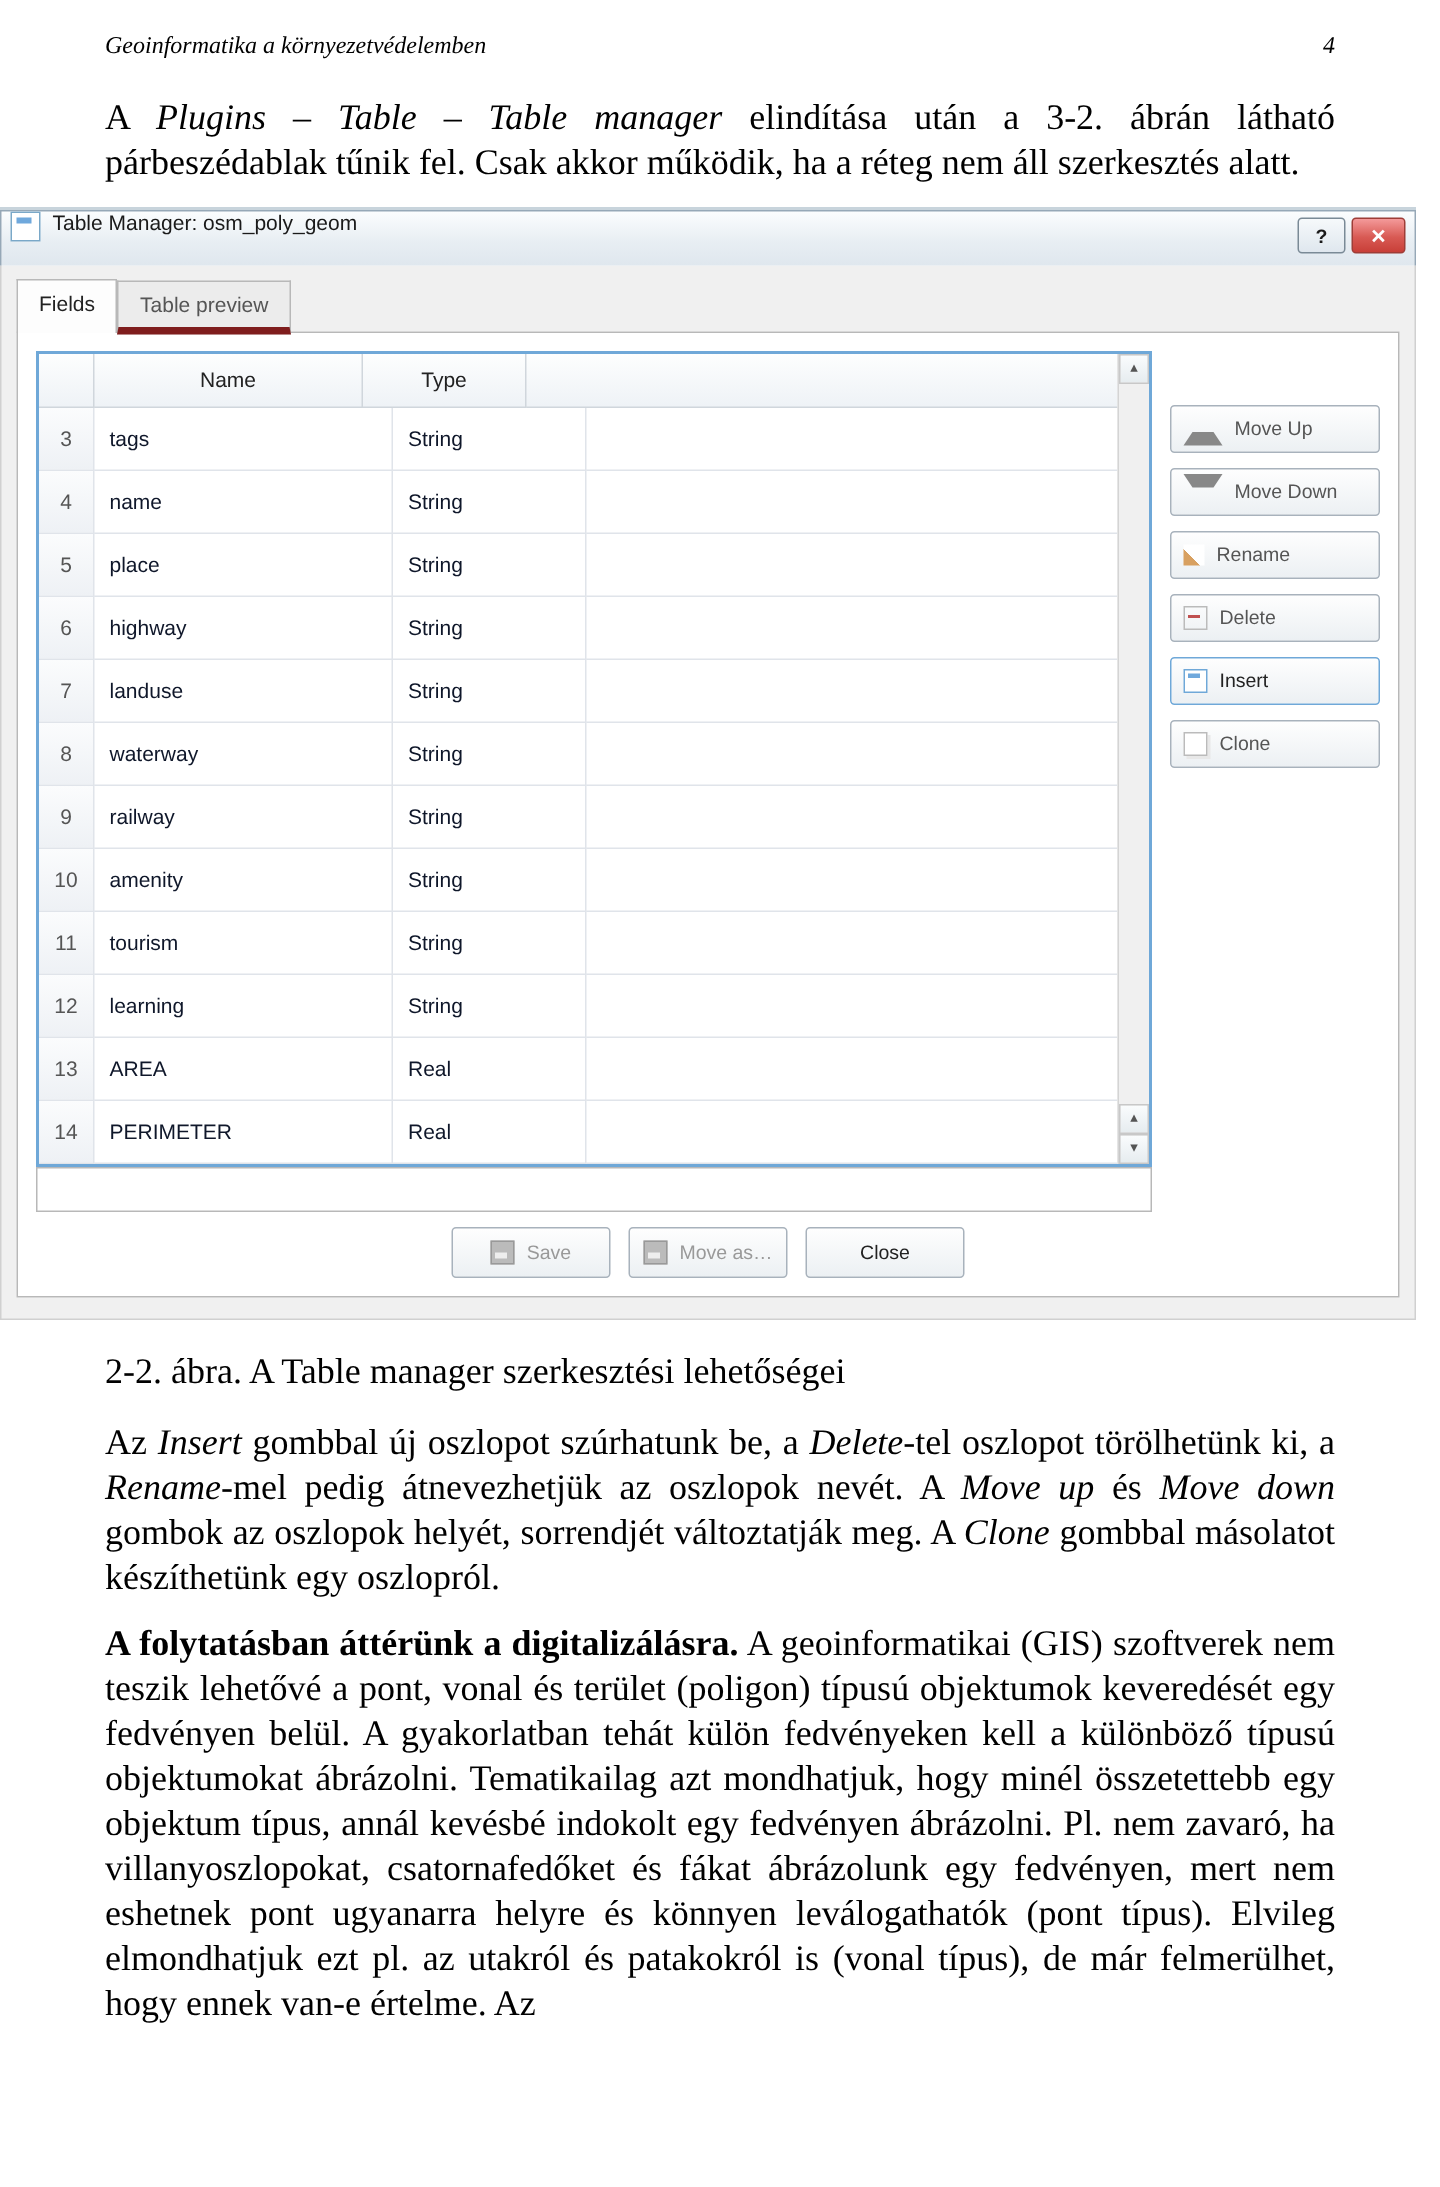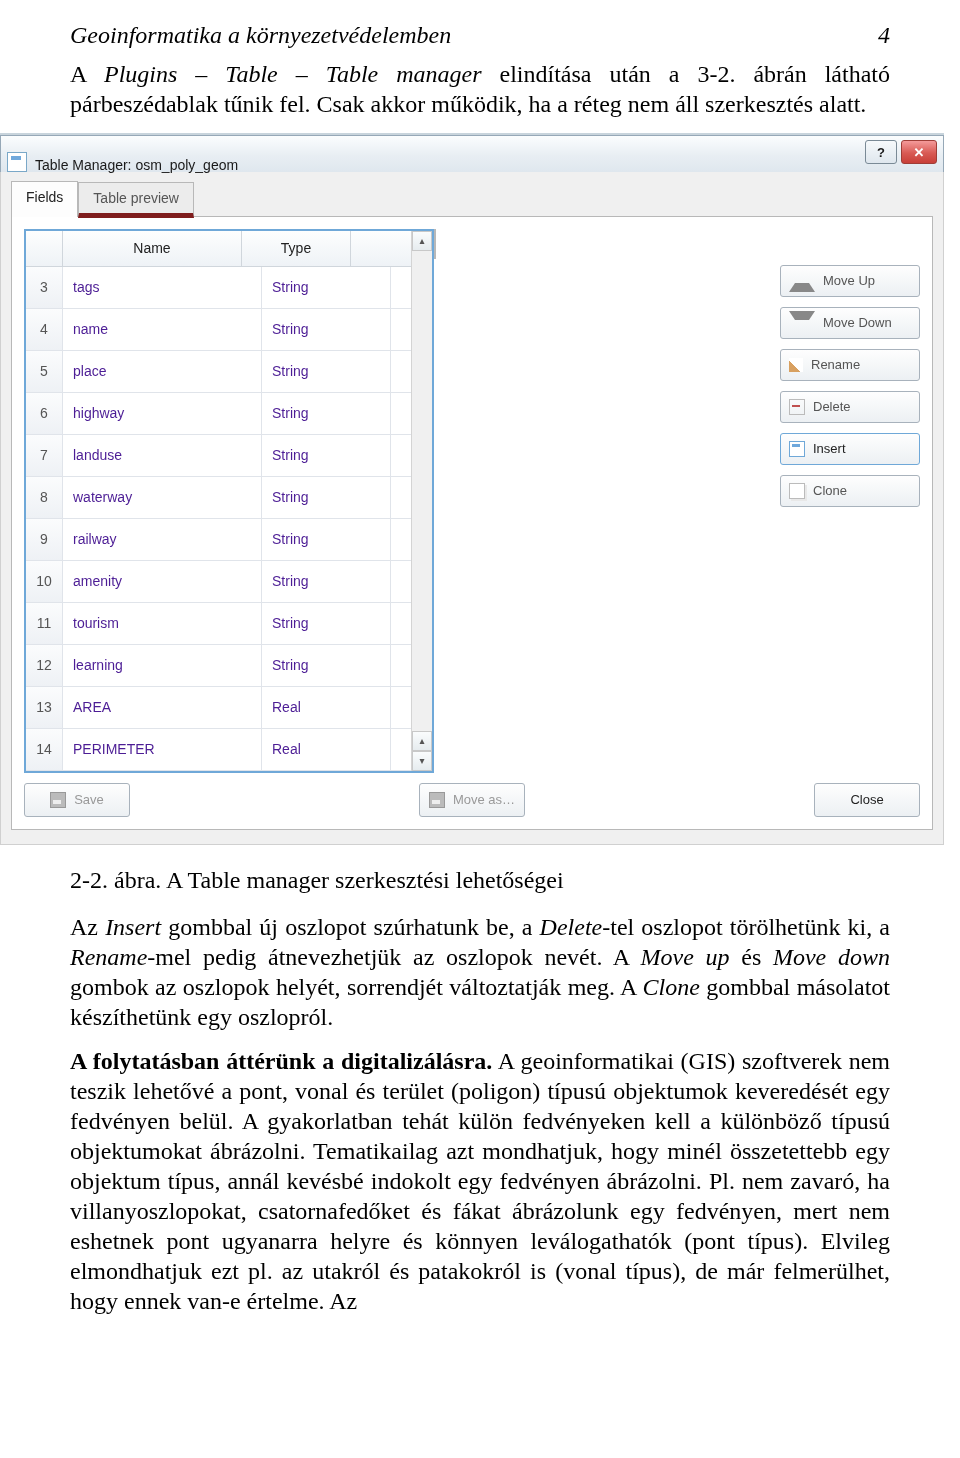--- a/index.html
+++ b/index.html
@@ -1,66 +1,66 @@
 <!DOCTYPE html>
 <html><head>
 <meta charset="utf-8">
 <style>
   body{margin:0;padding:0;background:#fff;font-family:"Times New Roman",serif;color:#000;width:960px}
   .page{padding:22px 70px 0 70px}
-  .hdr{display:flex;justify-content:space-between;font-style:italic;font-size:24px;margin-bottom:10px}
+  .hdr{display:flex;justify-content:space-between;font-style:italic;font-size:16px;margin-bottom:24px}
   .para{font-size:24px;line-height:1.25;text-align:justify;margin:0 0 14px 0}
   .it{font-style:italic}
   .bold{font-weight:bold}
   .fig{margin:12px -54px 8px -70px;border-top:2px solid #c8d4dc}
-  .titlebar{display:flex;align-items:flex-end;height:36px;background:linear-gradient(#fbfdfe,#e8eef3 55%,#dfe7ee);border:1px solid #96a8b7;border-bottom:none;padding:0 6px;font:14px/1 "Segoe UI",Tahoma,sans-serif;color:#1a1a1a;position:relative}
+  .titlebar{display:flex;align-items:flex-start;height:36px;background:linear-gradient(#fbfdfe,#e8eef3 55%,#dfe7ee);border:1px solid #96a8b7;border-bottom:none;padding:0 6px;font:14px/1 "Segoe UI",Tahoma,sans-serif;color:#1a1a1a;position:relative}
   .titlebar .ico{width:18px;height:18px;margin-right:8px;background:#fff;border:1px solid #7aa8c8;position:relative}
   .titlebar .ico::after{content:"";position:absolute;left:3px;top:3px;width:10px;height:4px;background:#6FA8DC}
   .titlebar .winbtns{position:absolute;right:6px;top:4px;display:flex;gap:4px}
   .winbtn{width:34px;height:22px;border:1px solid #7a8a96;border-radius:3px;background:linear-gradient(#f6f9fb,#dfe7ee);display:flex;align-items:center;justify-content:center;font:bold 13px/1 sans-serif}
   .winbtn.help{width:30px}
   .winbtn.close{background:linear-gradient(#f49a9a,#d85a54 55%,#c83f38);color:#fff;border-color:#9e3d37}
   .workspace{background:#f0f0f0;border:1px solid #d0d0d0;border-top:none;padding:8px 10px 14px 10px;font:14px/1.2 "Segoe UI",Tahoma,sans-serif;color:#222}
   .tabs{display:flex;gap:0}
   .tab{padding:7px 14px 6px 14px;border:1px solid #b8b8b8;background:#fdfdfd;position:relative;top:1px;border-bottom:none}
   .tab.inactive{background:#ececec;color:#555;top:2px;border-bottom:5px solid #7f1d1d}
   .panel{border:1px solid #b8b8b8;background:#fff;padding:12px 12px 12px 12px}
   .split{display:flex;gap:12px}
-  .left{flex:1;display:flex;}
+  .left{flex:1;display:flex;flex-direction:column;}
   .tablewrap{border:2px solid #6fa8d8;height:540px;display:flex}
   .tablein{flex:1;display:flex;flex-direction:column}
   .th{display:flex;background:linear-gradient(#fdfefe,#eef2f6);height:36px}
   .th .cell{border-right:1px solid #d0d6dc;border-bottom:1px solid #d0d6dc;display:flex;align-items:center;justify-content:center}
   .th .cidx{width:36px}
   .th .cname{flex:0 0 178px}
   .th .ctype{flex:0 0 108px}
   .th .crest{flex:1;border-right:none}
   .rows{flex:1;overflow:hidden}
   .row{display:flex;height:42px}
-  .row .cell{border-right:1px solid #e0e4ea;border-bottom:1px solid #e0e4ea;display:flex;align-items:center;padding:0 10px;color:#4c1d95}
+  .row .cell{border-right:1px solid #e0e4ea;border-bottom:1px solid #e0e4ea;display:flex;align-items:center;padding:0 10px;color:#0f172a}
   .row .cidx{width:36px;background:linear-gradient(#fbfcfd,#eef1f5);justify-content:center;color:#555;padding:0}
   .row .cname{flex:0 0 178px}
   .row .ctype{flex:0 0 108px}
   .row .crest{flex:1;border-right:none}
   .vscroll{width:20px;background:#f0f0f0;border-left:1px solid #d4d4d4;display:flex;flex-direction:column;justify-content:space-between}
   .sarrow{height:18px;background:linear-gradient(#fafcfd,#e6ecef);border:1px solid #c8c8c8;margin:0;display:flex;align-items:center;justify-content:center;font-size:10px;color:#555}
   .right{width:140px;display:flex;flex-direction:column;gap:10px;padding-top:36px}
   .btn{height:30px;border:1px solid #a8b2bc;background:linear-gradient(#fefefe,#ecf0f3);border-radius:3px;display:flex;align-items:center;padding:0 8px;font-size:13px;color:#555}
   .btn.enabled{color:#222;border-color:#6fa8d8}
   .btn .bi{width:14px;height:14px;margin-right:8px;display:inline-block}
   .bi-up{border-left:6px solid transparent;border-right:6px solid transparent;border-bottom:9px solid #888;width:0;height:0}
   .bi-down{border-left:6px solid transparent;border-right:6px solid transparent;border-top:9px solid #888;width:0;height:0}
   .bi-ren{background:linear-gradient(45deg,#d8a060 0 40%,#fff 40%)}
   .bi-del{border:1px solid #bbb;position:relative}
   .bi-del::after{content:"";position:absolute;left:2px;top:5px;width:8px;height:2px;background:#c05050}
   .bi-ins{border:1px solid #6fa8d8;background:#fff;position:relative}
   .bi-ins::after{content:"";position:absolute;left:2px;top:2px;width:8px;height:3px;background:#6FA8DC}
   .bi-clone{border:1px solid #bbb;background:#fff;box-shadow:2px 2px 0 #e8e8e8}
   .expr{height:28px;border:1px solid #b8b8b8;background:#fff}
-  .footbtns{display:flex;justify-content:space-between;gap:12px;margin-top:10px}
+  .footbtns{display:flex;justify-content:center;gap:12px;margin-top:10px}
   .fbtn{height:32px;min-width:104px;border:1px solid #a8b2bc;background:linear-gradient(#fefefe,#ecf0f3);border-radius:3px;display:flex;align-items:center;justify-content:center;font-size:13px;color:#999;gap:8px}
   .fbtn.on{color:#222}
   .disk{width:14px;height:14px;background:#bbb;border:1px solid #999;position:relative}
   .disk::after{content:"";position:absolute;left:2px;top:7px;width:8px;height:4px;background:#eee}
   .caption{font-size:24px;margin:22px 0 18px 0}
 </style>
 </head>
 <body>
 
 <div class="page">

